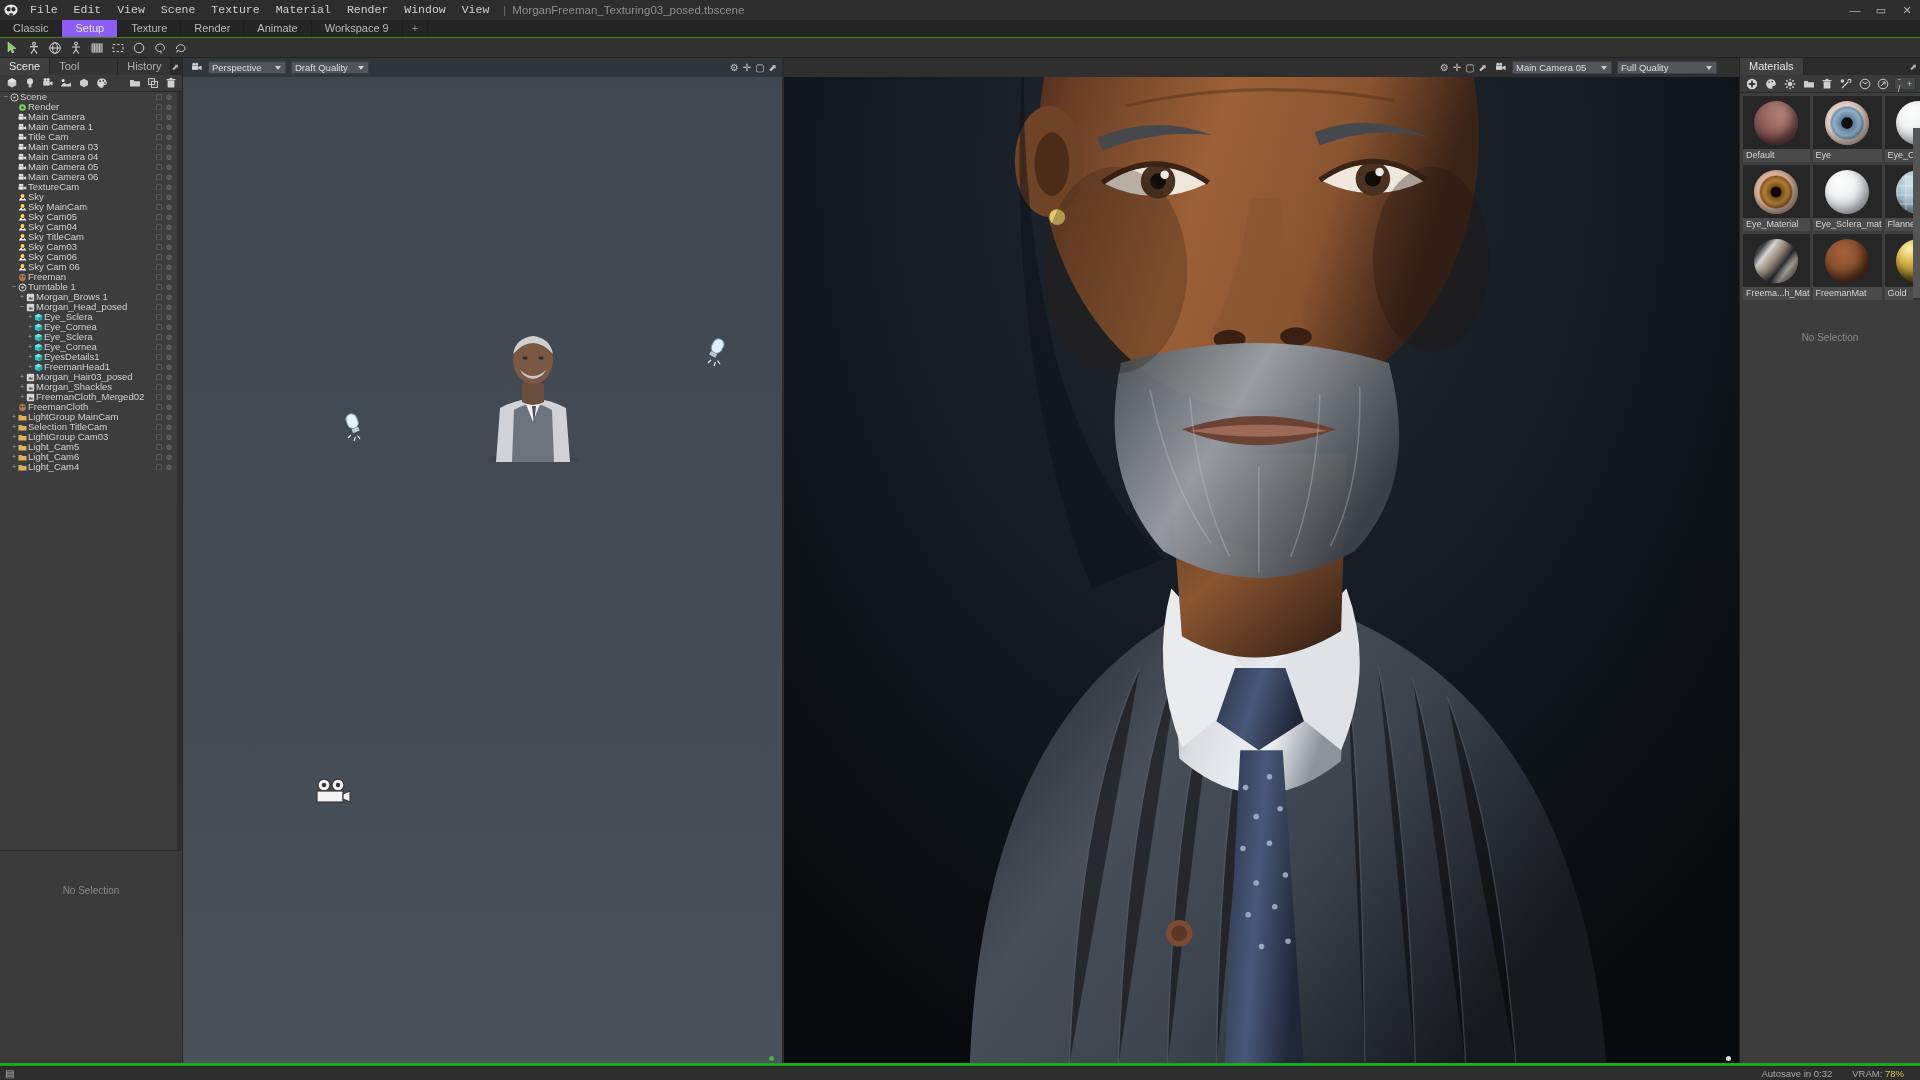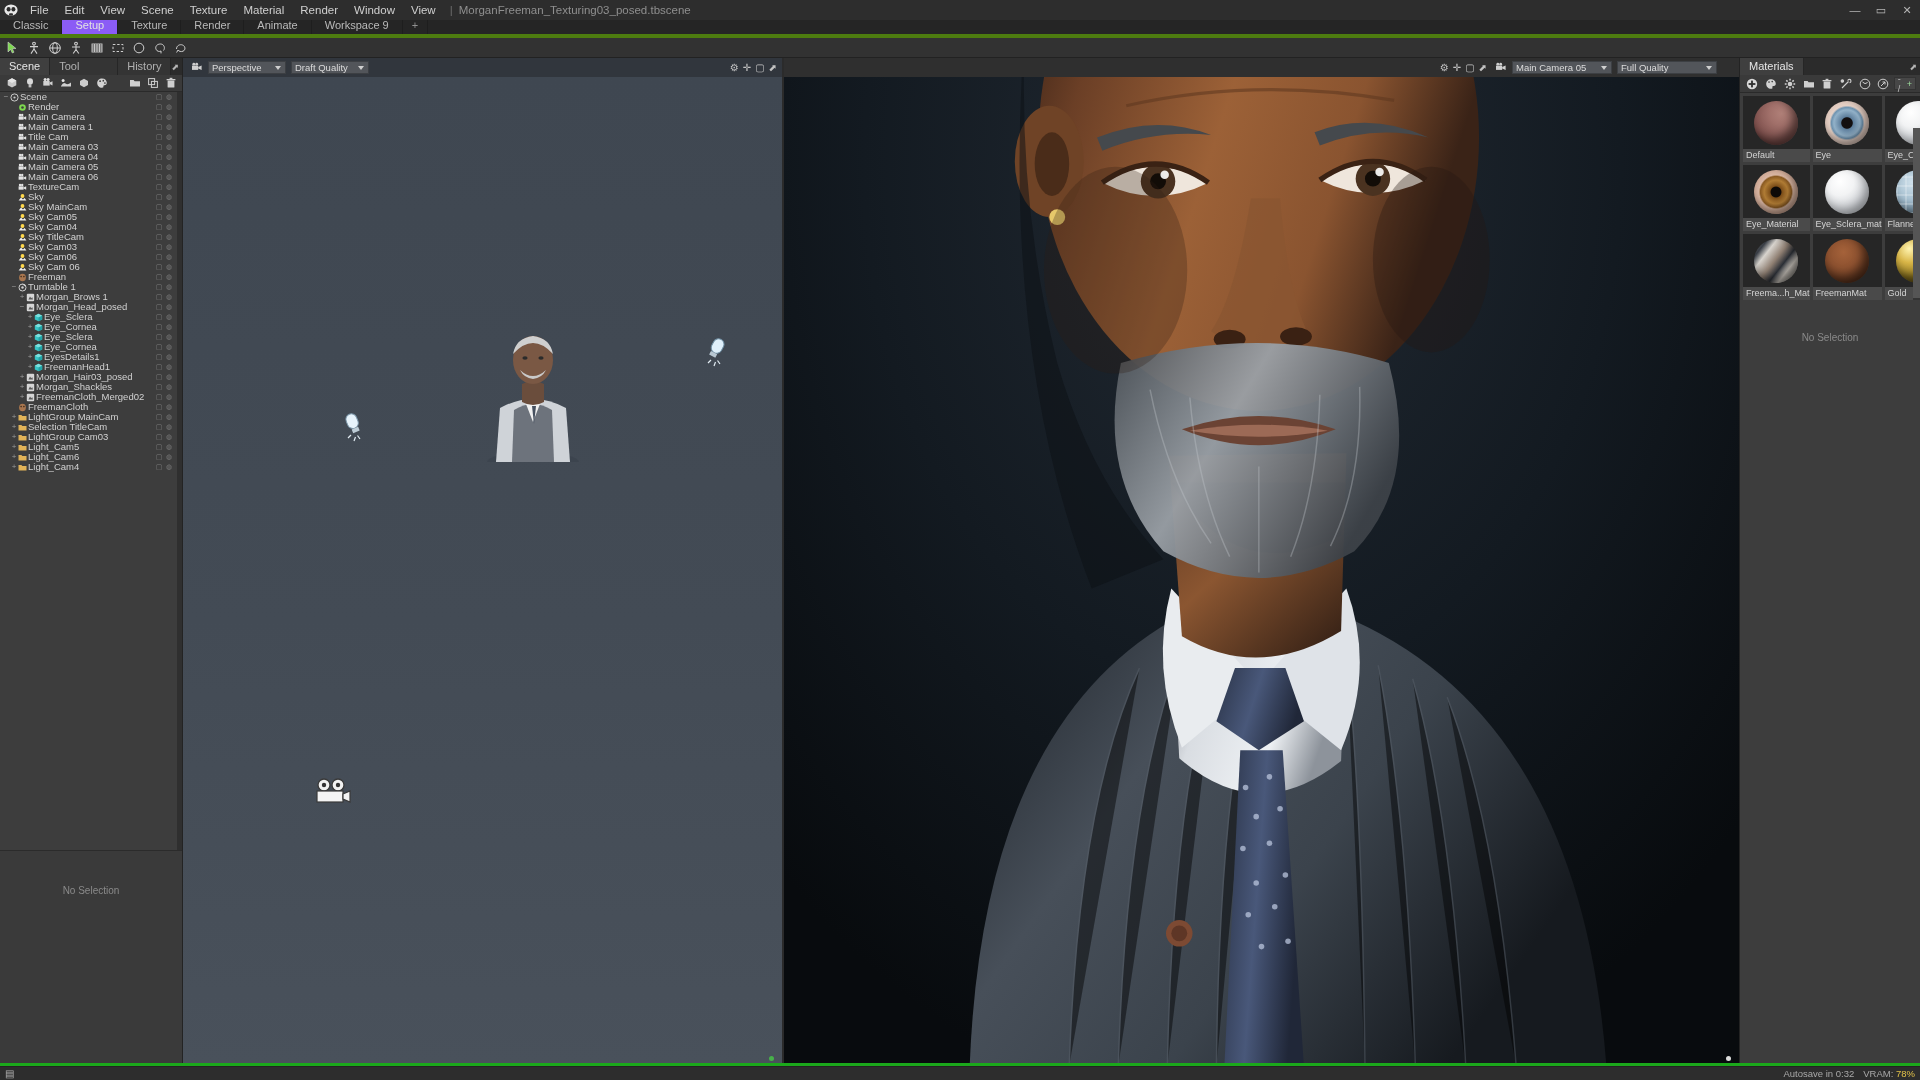--- a/index.html
+++ b/index.html
@@ -10,29 +10,29 @@
     font-size:11px;
     color:#c8c8c8;
     -webkit-font-smoothing:antialiased;
   }
   .app { position:relative; width:1920px; height:1080px; background:#303030; display:flex; flex-direction:column; }
 
   
   .titlebar { height:20px; background:#2d2d2d; display:flex; align-items:center; flex:0 0 20px; position:relative; }
   .logo { width:22px; height:20px; display:flex; align-items:center; justify-content:center; }
   .logo svg { display:block; }
-  .menu { display:flex; align-items:flex-start; height:20px; }
+  .menu { display:flex; align-items:flex-start; height:20px;font-family:Liberation Mono, monospace; }
   .menu-item { padding:0 8px; height:20px; line-height:20px; color:#cfcfcf; font-size:11.5px; cursor:default; }
   .title-sep { color:#6e6e6e; padding:0 6px; font-size:11.5px; }
   .doc-title { color:#8f8f8f; font-size:11.5px; }
   .win-btns { position:absolute; right:0; top:0; height:20px; display:flex; }
   .win-btn { width:26px; height:20px; display:flex; align-items:center; justify-content:center; color:#b5b5b5; font-size:11px; }
 
   
-  .wsbar { height:18px; background:#252525; display:flex; align-items:flex-end; flex:0 0 18px; border-bottom:4px solid #4d7c0f; }
+  .wsbar { height:18px; background:#252525; display:flex; align-items:flex-end; flex:0 0 18px; border-bottom:1px solid #4d7c0f; }
   .ws-tab { height:18px; line-height:18px; padding:0 13px; font-size:11px; color:#b9b9b9; border-right:1px solid #1e1e1e; cursor:default; }
   .ws-tab.active { background:#8b5cf6; color:#e2e2e2; }
   .ws-tab.plus { padding:0 9px; color:#909090; }
 
   
   .toolbar { height:20px; background:#323232; display:flex; align-items:center; padding-left:3px; gap:2px; flex:0 0 20px; border-bottom:1px solid #222; }
   .tbtn { width:19px; height:18px; display:flex; align-items:center; justify-content:center; border-radius:2px; }
   .tbtn svg { display:block; }
 
   
@@ -102,21 +102,21 @@
   .sphere { width:44px; height:44px; border-radius:50%; position:relative; }
   .mat-name { height:13px; line-height:13px; font-size:9px; color:#d4d4d4; padding-left:3px; background:#4a4a4a; overflow:hidden; white-space:nowrap; }
   .mat-rest { flex:1 1 auto; background:#3d3d3d; display:flex; justify-content:center; }
   .mat-nosel { color:#8a8a8a; font-size:10px; margin-top:32px; }
   .mat-scroll { position:absolute; right:0; top:35px; width:7px; bottom:0; background:#343434; }
   .mat-scroll .thumb { position:absolute; top:0; left:0; width:7px; height:170px; background:#555; }
 
   
   .statusbar { height:14px; flex:0 0 14px; background:#2d2d2d; display:flex; align-items:center; border-top:1px solid #232323; }
   .sb-left { padding-left:5px; display:flex; align-items:center; gap:5px; }
-  .sb-right { margin-left:auto; display:flex; align-items:flex-end; gap:9px; padding-right:5px; font-size:9.5px; color:#a8a8a8; }
+  .sb-right { margin-left:auto; display:flex; align-items:flex-end; gap:20px; padding-right:16px; font-size:9.5px; color:#a8a8a8; }
   .sb-right b { color:#e0c14a; font-weight:normal; }
   .progress-strip { position:absolute; left:0; right:0; bottom:14px; height:3px; background:#1ba81b; }
 </style>
 </head>
 <body>
 
 <div class="app">
 
   <div class="titlebar">
     <div class="logo">

